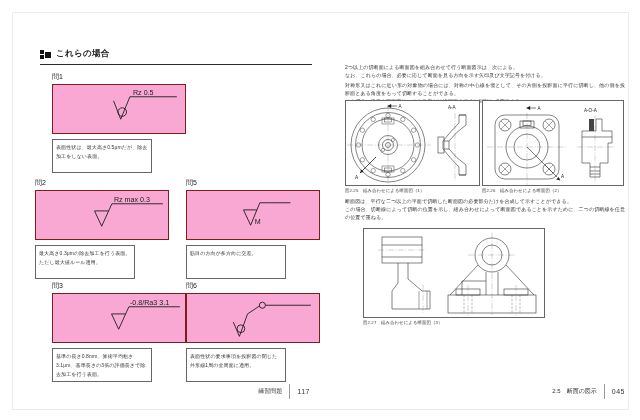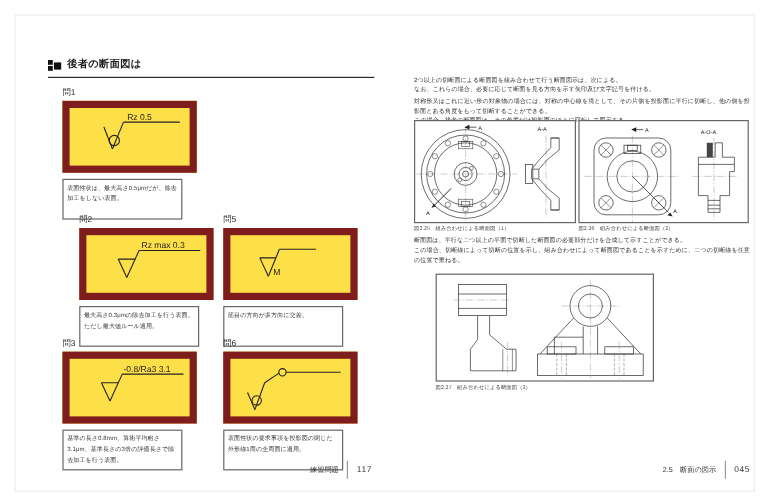--- a/index.html
+++ b/index.html
@@ -14,21 +14,21 @@
   .sec-header{position:absolute;display:flex;align-items:center;gap:5px;
     border-bottom:1px solid #2b2b2b;padding-bottom:4px;}
   .sec-title{font-size:8.5px;font-weight:bold;letter-spacing:.3px;color:#1c1c1c;white-space:nowrap;}
   .sq-icon{position:relative;width:11px;height:9px;display:inline-block;flex:0 0 auto;}
   .sq-icon .sq1{position:absolute;left:0;top:0;width:4px;height:4px;background:#111;}
   .sq-icon .sq2{position:absolute;left:5px;top:2px;width:6px;height:6px;background:#111;}
   .sq-icon .sq3{position:absolute;left:0;top:5px;width:4px;height:4px;background:#111;}
   
   .prob{position:absolute;width:102px;}
   .prob-label{font-size:7px;color:#1d1d1d;margin-bottom:2px;}
-  .sym-box{width:100px;height:48px;border:6px solid #7f1d1d;background:#fde047;}
+  .sym-box{width:100px;height:48px;border:1px solid #7f1d1d;background:#f9a8d4;padding-left:32px;}
   .desc-box{margin-top:5px;width:92px;min-height:26px;border:1px solid #666;
     padding:3px 3px;font-size:5px;line-height:1.75;color:#333;letter-spacing:.1px;}
   .sym-box svg{display:block;}
   
   .body-par{position:absolute;width:280px;font-size:5px;line-height:1.62;color:#333;
     text-align:justify;letter-spacing:.1px;}
   .body-par div{margin:0;}
   .fig-box{border:1px solid #666;background:#fff;}
   .fig{position:absolute;}
   .fig-caption{font-size:4.4px;color:#444;margin-top:2px;letter-spacing:.1px;}
@@ -45,41 +45,41 @@
 <div class="trim"></div>
 
 <div class="page" style="left:0;width:330px;">
 
   <div class="sec-header" style="left:40px;top:48px;width:272px;">
     <span class="sq-icon">
         <span class="sq1"></span>
         <span class="sq2"></span>
         <span class="sq3"></span>
       </span>
-    <span class="sec-title">後者の断面図は</span>
+    <span class="sec-title">これらの場合</span>
   </div>
 
   <div class="prob" style="left:52px;top:72px;">
     <div class="prob-label">問1</div>
     <div class="sym-box">
       <svg viewBox="0 0 98 44" width="100" height="48">
         <g fill="none" stroke="#222" stroke-width="0.9">
           <line x1="28" y1="14" x2="35" y2="32"></line>
           <line x1="35" y1="32" x2="44" y2="10"></line>
           <line x1="44" y1="10" x2="90" y2="10"></line>
           <circle cx="36.5" cy="25" r="4.2"></circle>
         </g>
         <text x="47" y="8" font-size="7" fill="#222">Rz 0.5</text>
       </svg>
     </div>
     <div class="desc-box">表面性状は、最大高さ0.5μmだが、除去加工をしない表面。</div>
   </div>
 
 
-  <div class="prob" style="left:66px;top:178px;">
+  <div class="prob" style="left:35px;top:178px;">
     <div class="prob-label">問2</div>
     <div class="sym-box">
       <svg viewBox="0 0 98 44" width="100" height="48">
         <g fill="none" stroke="#222" stroke-width="0.9">
           <line x1="26" y1="18" x2="33" y2="33"></line>
           <line x1="33" y1="33" x2="43" y2="11"></line>
           <line x1="26" y1="18" x2="39.8" y2="18"></line>
           <line x1="43" y1="11" x2="93" y2="11"></line>
         </g>
         <text x="45" y="9" font-size="7" fill="#222">Rz max 0.3</text>

